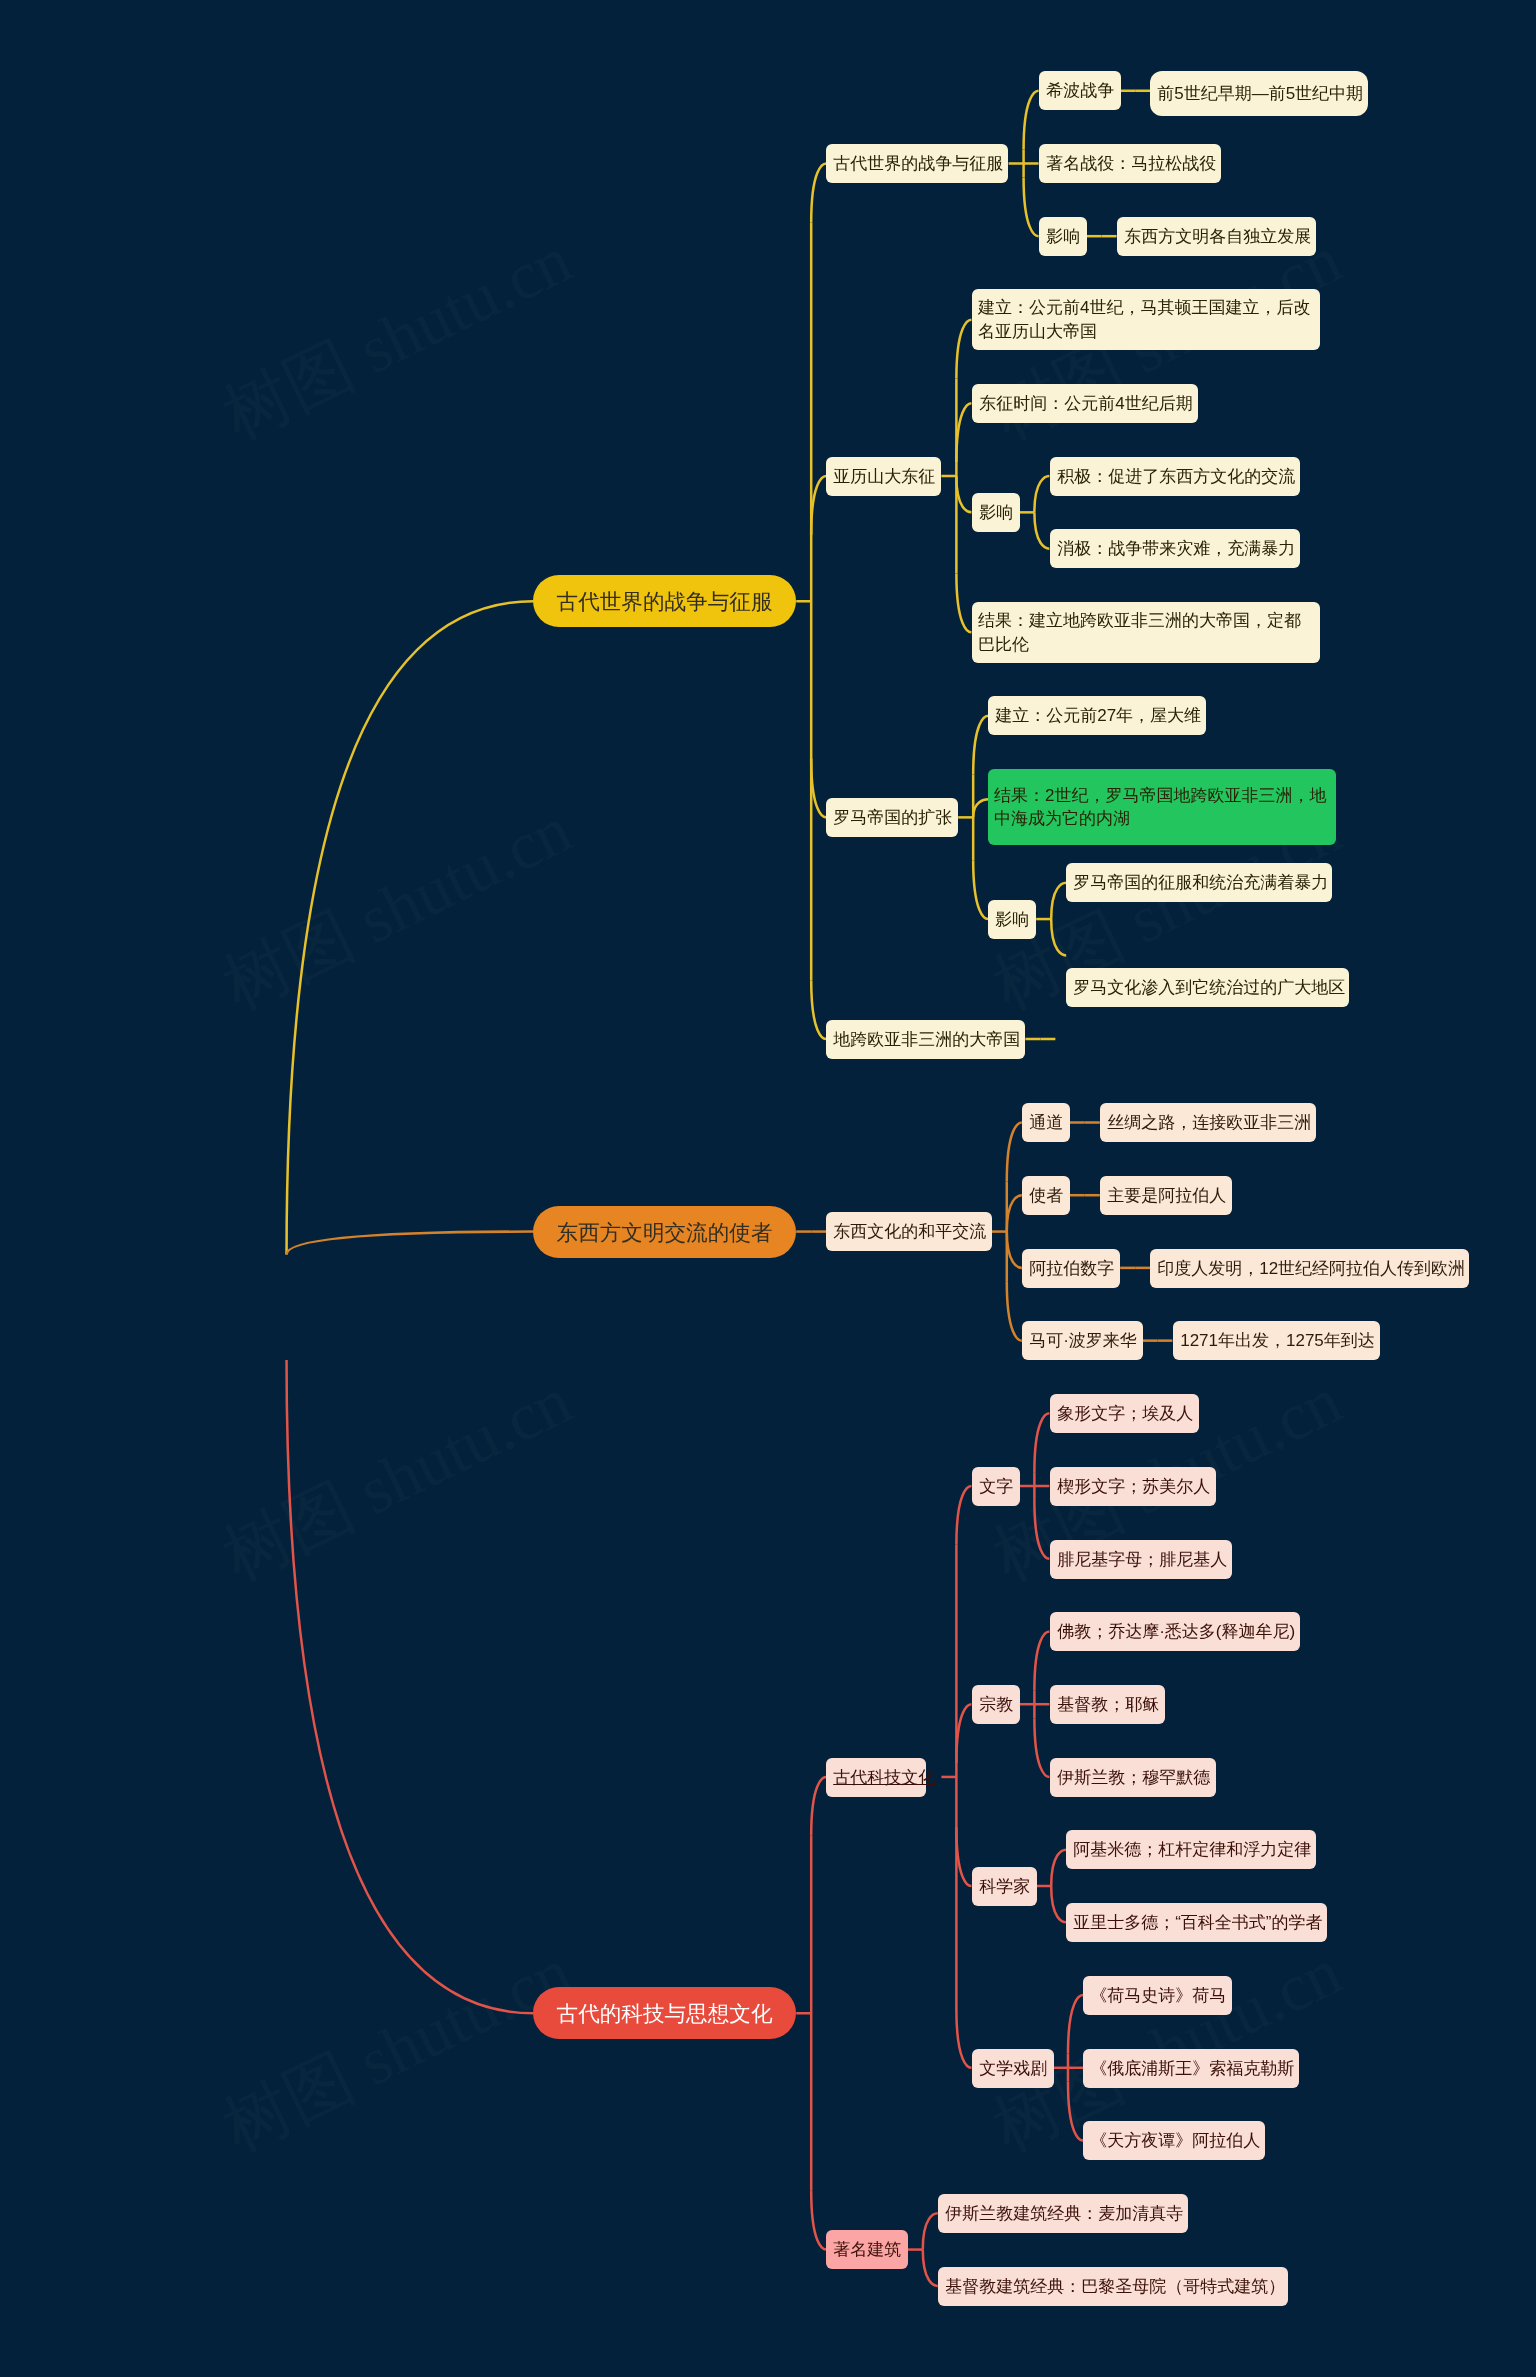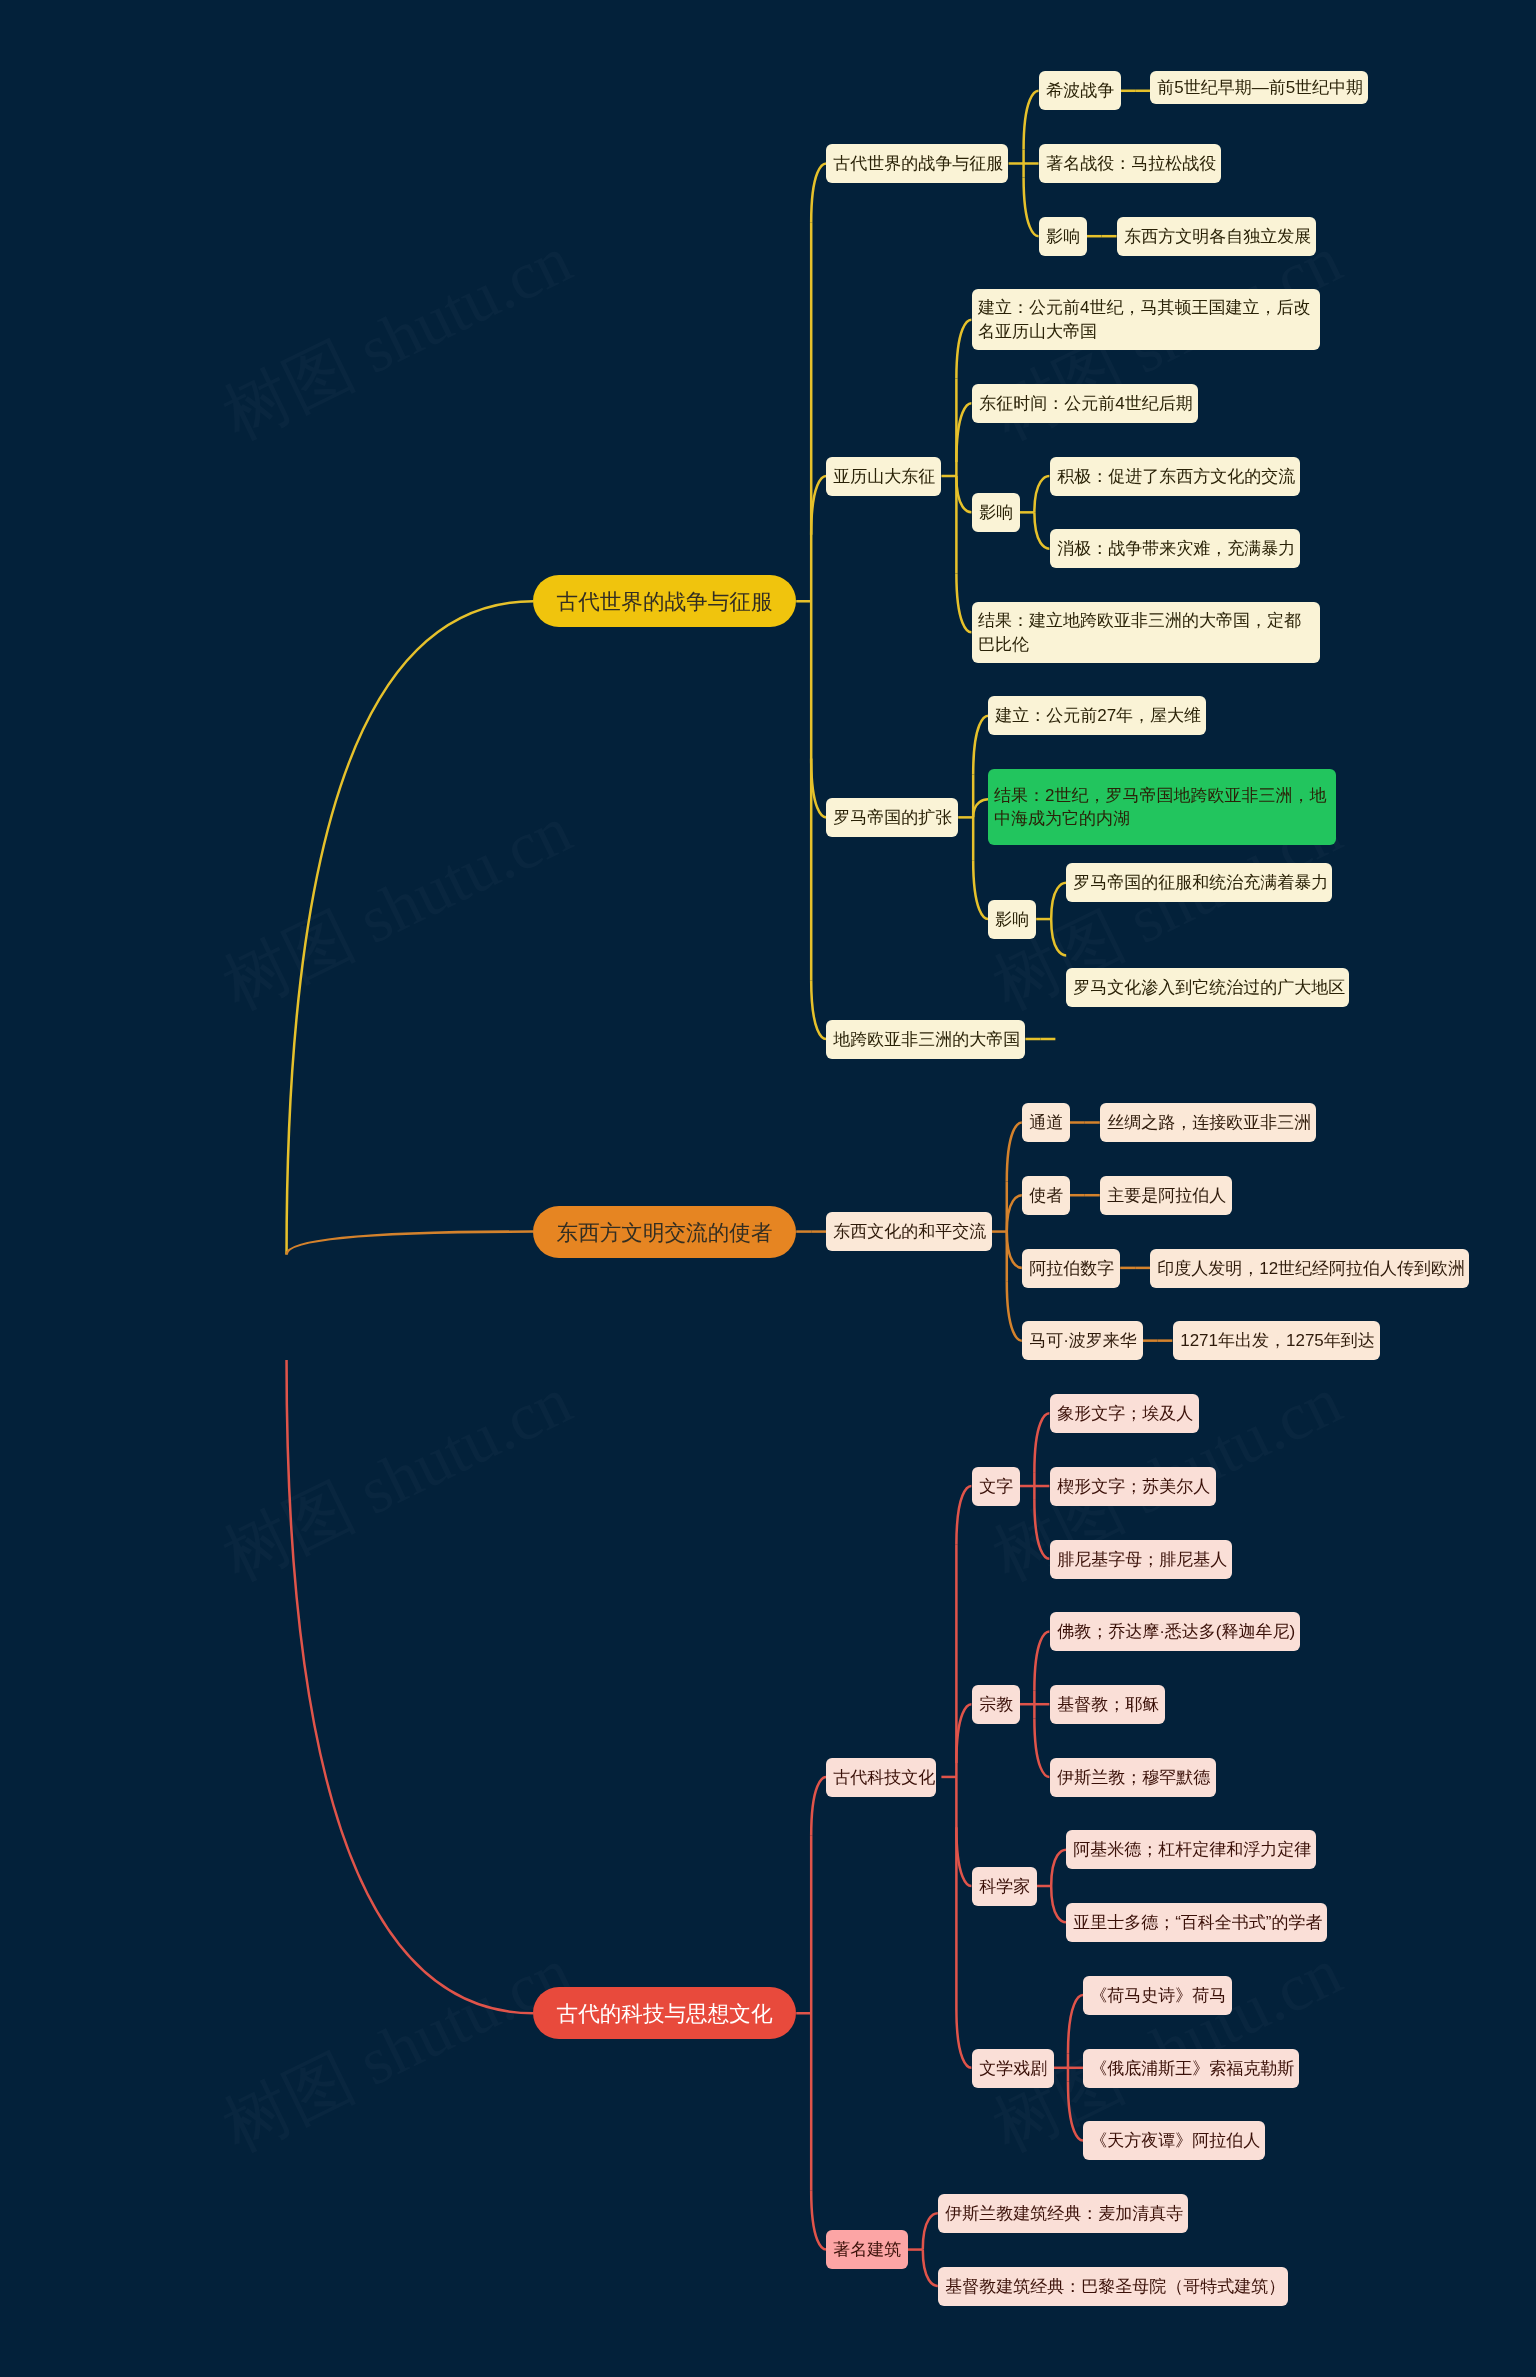--- a/index.html
+++ b/index.html
@@ -135,21 +135,21 @@
 <div id="stage">
 <div class="node n-br" style="left: 533px; top: 575px; width: 263px; height: 52px; background: rgb(240, 196, 13); color: rgb(51, 46, 34);">
       <span class="txt">古代世界的战争与征服</span>
     </div>
 <div class="node n-leaf n-1line" style="left: 826px; top: 144px; width: 182px; height: 39px; background: rgb(250, 243, 214); color: rgb(42, 34, 7); padding: 0px 7.2px;">
       <span class="txt">古代世界的战争与征服</span>
     </div>
 <div class="node n-leaf n-1line" style="left: 1039px; top: 71px; width: 82px; height: 39px; background: rgb(250, 243, 214); color: rgb(42, 34, 7); padding: 0px 7.2px;">
       <span class="txt">希波战争</span>
     </div>
-<div class="node n-leaf n-1line" style="left: 1150px; top: 71px; width: 218px; height: 33px; background: rgb(250, 243, 214); color: rgb(42, 34, 7); padding: 0px 7.2px;">
+<div class="node n-leaf n-1line" style="left: 1150px; top: 71px; width: 218px; height: 45px; background: rgb(250, 243, 214); color: rgb(42, 34, 7); padding: 0px 7.2px; border-radius: 12px;">
       <span class="txt">前5世纪早期—前5世纪中期</span>
     </div>
 <div class="node n-leaf n-1line" style="left: 1039px; top: 144px; width: 182px; height: 39px; background: rgb(250, 243, 214); color: rgb(42, 34, 7); padding: 0px 7.2px;">
       <span class="txt">著名战役：马拉松战役</span>
     </div>
 <div class="node n-leaf n-1line" style="left: 1039px; top: 217px; width: 48px; height: 39px; background: rgb(250, 243, 214); color: rgb(42, 34, 7); padding: 0px 7.2px;">
       <span class="txt">影响</span>
     </div>
 <div class="node n-leaf n-1line" style="left: 1117px; top: 217px; width: 199px; height: 39px; background: rgb(250, 243, 214); color: rgb(42, 34, 7); padding: 0px 7.2px;">
       <span class="txt">东西方文明各自独立发展</span>
@@ -222,21 +222,21 @@
     </div>
 <div class="node n-leaf n-1line" style="left: 1022px; top: 1321px; width: 121px; height: 39px; background: rgb(251, 232, 215); color: rgb(46, 26, 10); padding: 0px 7.2px;">
       <span class="txt">马可·波罗来华</span>
     </div>
 <div class="node n-leaf n-1line" style="left: 1173px; top: 1321px; width: 207px; height: 39px; background: rgb(251, 232, 215); color: rgb(46, 26, 10); padding: 0px 7.2px;">
       <span class="txt">1271年出发，1275年到达</span>
     </div>
 <div class="node n-br" style="left: 533px; top: 1987px; width: 263px; height: 52px; background: rgb(232, 74, 60); color: rgb(255, 255, 255);">
       <span class="txt">古代的科技与思想文化</span>
     </div>
-<div class="node n-leaf n-1line" style="left: 826px; top: 1758px; width: 110px; height: 39px; background: rgb(250, 223, 215); color: rgb(58, 16, 8); padding: 0px 7.2px;">
+<div class="node n-leaf n-1line" style="left: 826px; top: 1758px; width: 100px; height: 39px; background: rgb(250, 223, 215); color: rgb(58, 16, 8); padding: 0px 7.2px; text-decoration: underline;">
       <span class="txt">古代科技文化</span>
     </div>
 <div class="node n-leaf n-1line" style="left: 972px; top: 1467px; width: 48px; height: 39px; background: rgb(250, 223, 215); color: rgb(58, 16, 8); padding: 0px 7.2px;">
       <span class="txt">文字</span>
     </div>
 <div class="node n-leaf n-1line" style="left: 1050px; top: 1394px; width: 149px; height: 39px; background: rgb(250, 223, 215); color: rgb(58, 16, 8); padding: 0px 7.2px;">
       <span class="txt">象形文字；埃及人</span>
     </div>
 <div class="node n-leaf n-1line" style="left: 1050px; top: 1467px; width: 166px; height: 39px; background: rgb(250, 223, 215); color: rgb(58, 16, 8); padding: 0px 7.2px;">
       <span class="txt">楔形文字；苏美尔人</span>

